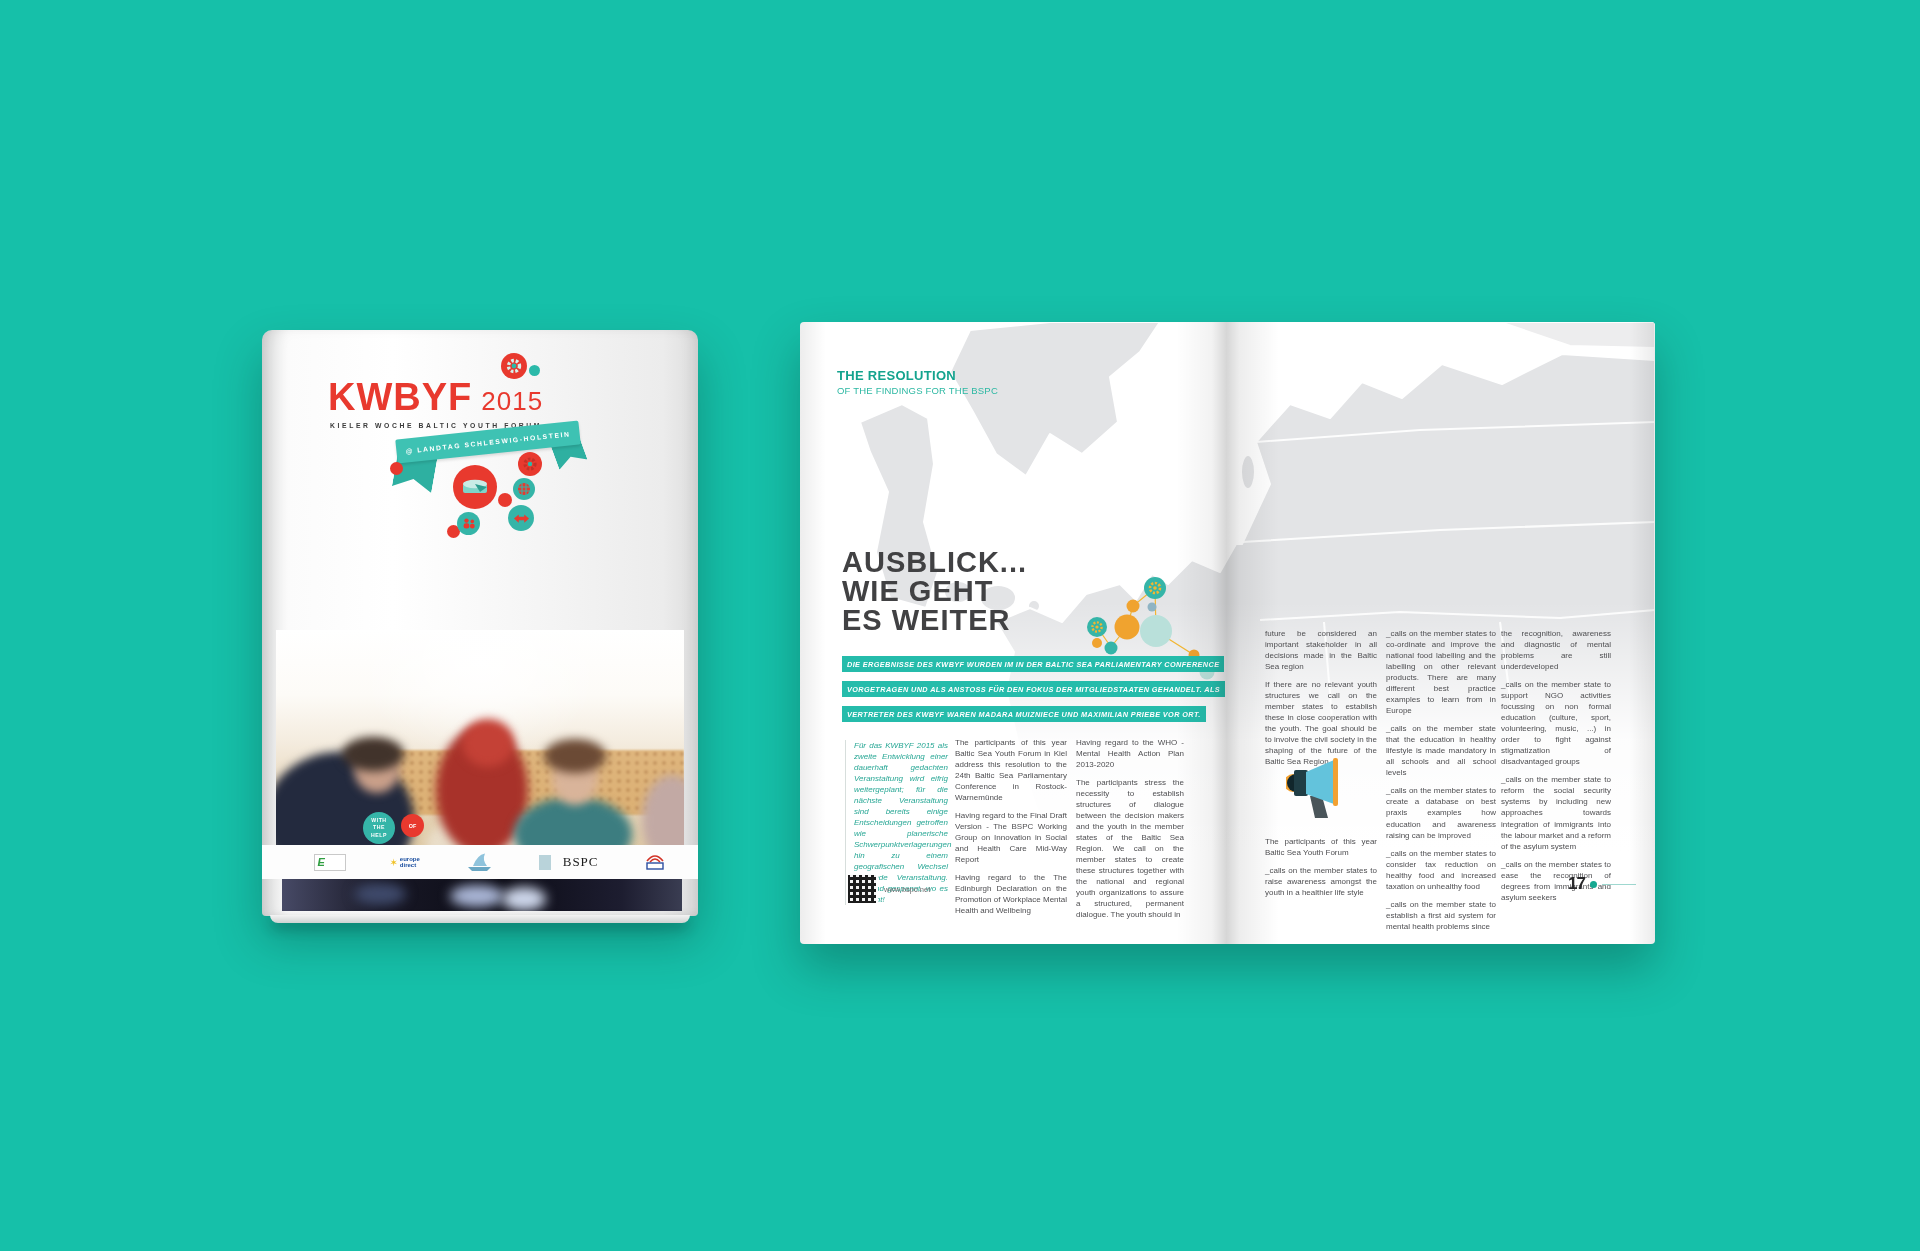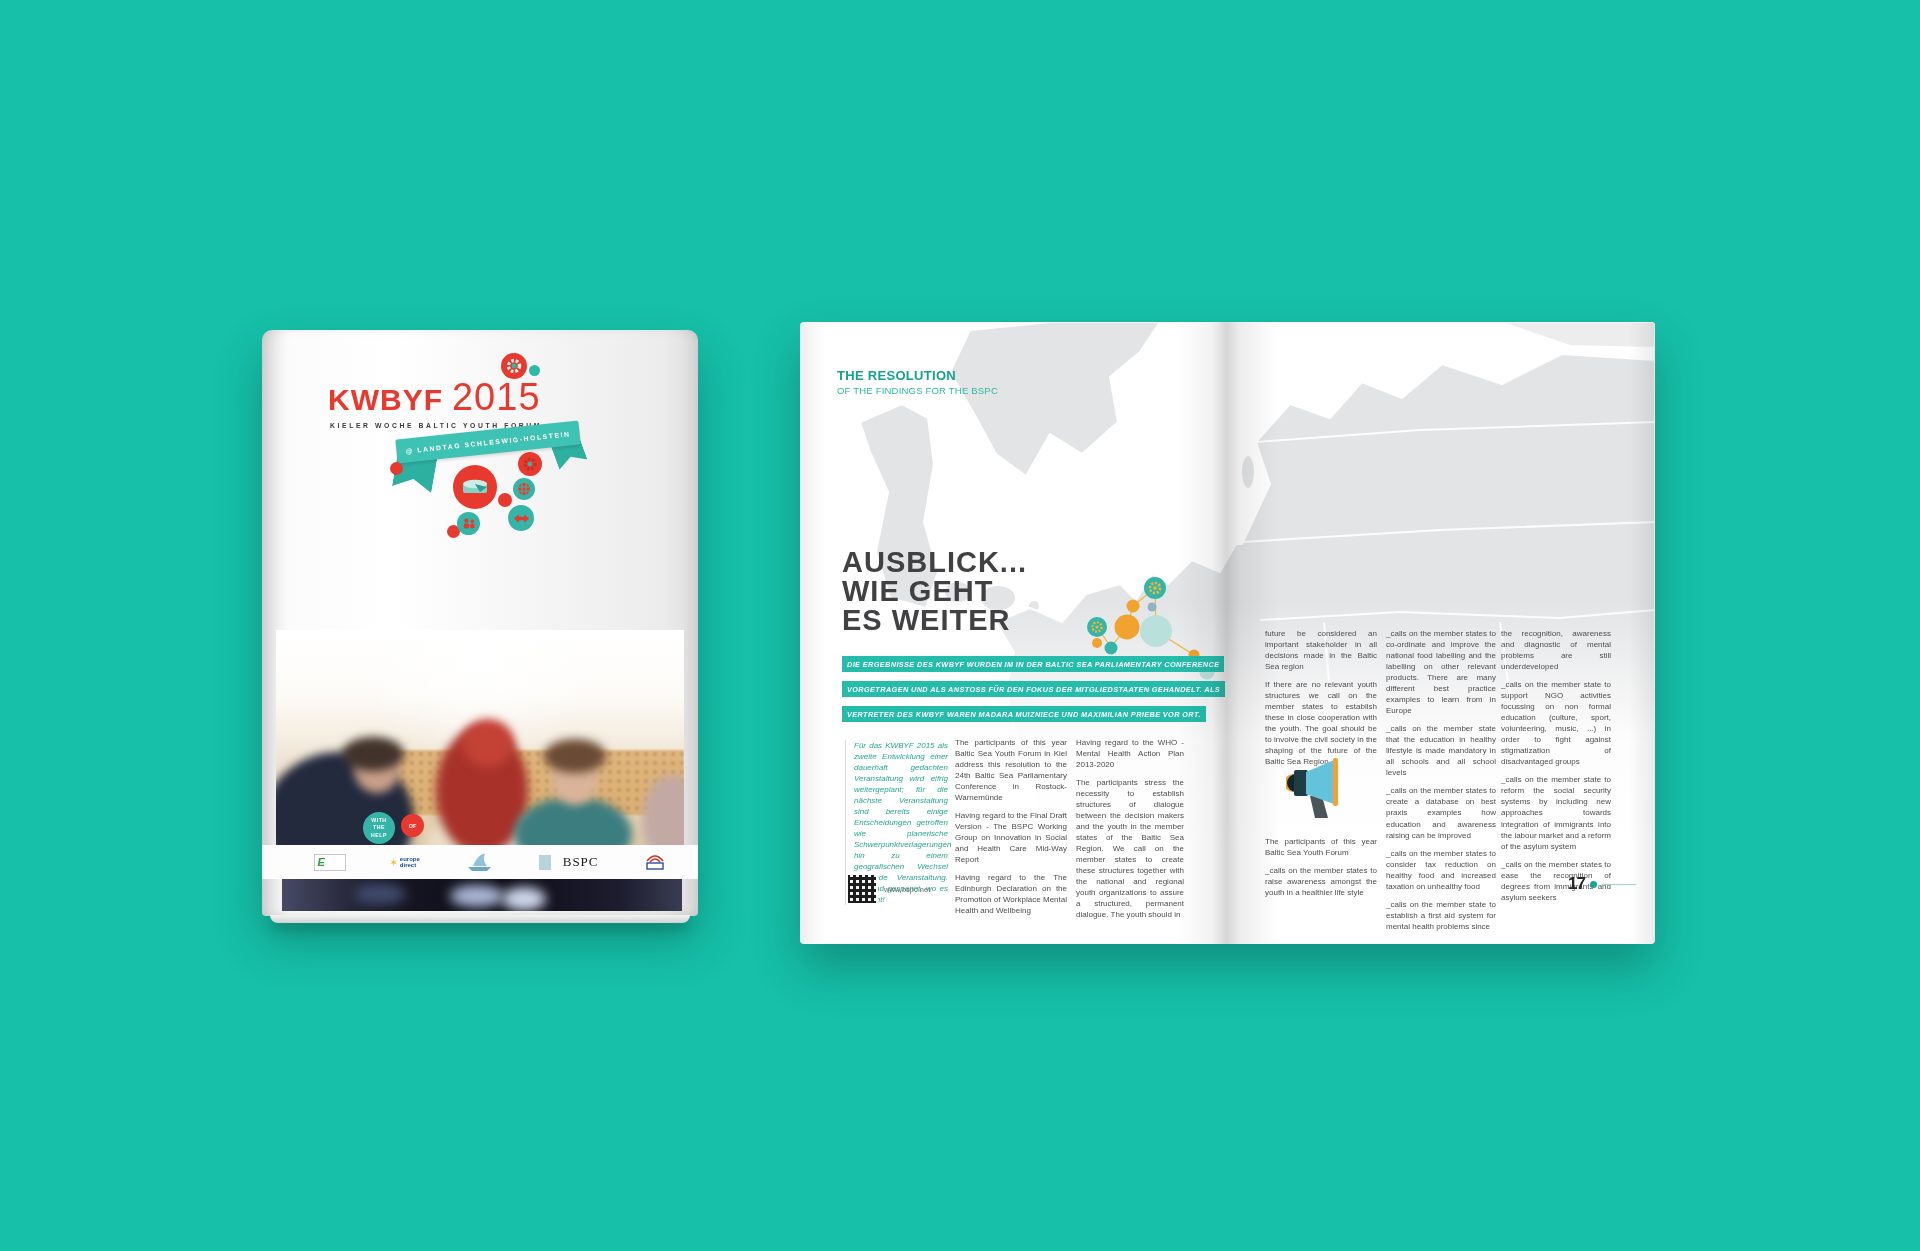--- a/index.html
+++ b/index.html
@@ -11,22 +11,22 @@
   .cover { position:absolute; left:262px; top:330px; width:436px; height:586px;
     background:linear-gradient(90deg,#e9eaea 0%,#fbfbfb 6%,#ffffff 30%,#f6f6f6 60%,#ececec 92%,#dddddd 100%);
     border-radius:10px 10px 4px 4px;
     box-shadow:0 24px 48px rgba(0,40,34,.30), inset 16px 0 22px -14px rgba(0,0,0,.22), inset -12px 0 18px -12px rgba(0,0,0,.14); }
   .cover::after { content:""; position:absolute; left:8px; right:8px; bottom:-7px; height:8px;
     background:linear-gradient(180deg,#f3f3f3,#cfd3d2); border-radius:0 0 8px 8px;
     box-shadow:0 6px 12px rgba(0,30,26,.25); }
 
   .gear-badge { position:absolute; }
   .title-row { position:absolute; left:66px; top:46px; white-space:nowrap; }
-  .title-main { font-size:30px; font-weight:700; letter-spacing:1px; color:#e8392e; }
-  .title-year { font-size:38px; font-weight:400; letter-spacing:1px; color:#e8392e; margin-left:9px; }
+  .title-main { font-size:38px; font-weight:700; letter-spacing:1px; color:#e8392e; }
+  .title-year { font-size:26px; font-weight:400; letter-spacing:1px; color:#e8392e; margin-left:9px; }
   .cover-subtitle { position:absolute; left:68px; top:92px; font-size:6.8px; font-weight:700;
     letter-spacing:2.6px; color:#3b3b3b; }
 
   .ribbon-wrap { position:absolute; left:134px; top:100px; width:184px; transform:rotate(-6deg); }
   .ribbon-bar { position:relative; height:24px; background:#3ec2b3; display:flex; align-items:center;
     justify-content:center; color:#fff; font-size:6.8px; font-weight:700; letter-spacing:1.6px; z-index:2;
     border-radius:2px; box-shadow:0 2px 3px rgba(0,0,0,.12); }
   .ribbon-tail { position:absolute; width:40px; height:36px; background:#2eb0a1; z-index:1; }
   .ribbon-tail.left { left:-4px; top:16px; transform:rotate(16deg);
     clip-path:polygon(0 0,100% 0,100% 100%,50% 70%,0 100%); }

